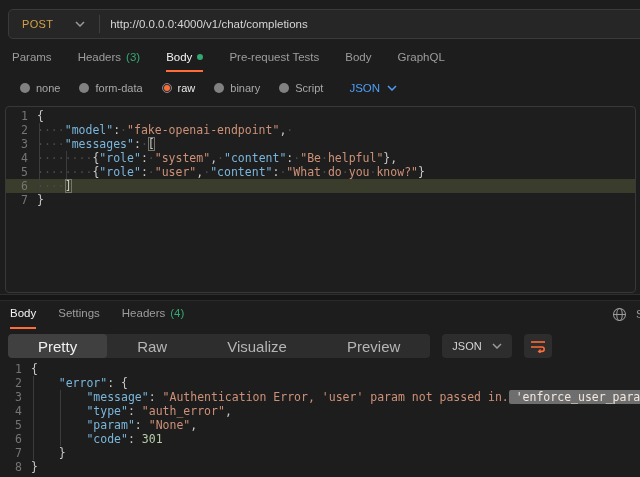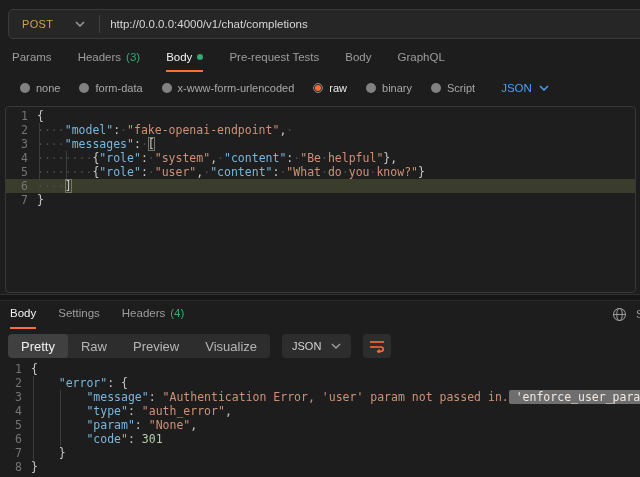--- a/index.html
+++ b/index.html
@@ -84,22 +84,22 @@
   
   .resp-tabs-row { position:relative; display:flex; align-items:stretch; gap:22px; padding-left:10px; height:28px; overflow:hidden; }
   .resp-tabs-row .tab { font-size:11.5px; }
   .globe-btn { position:absolute; right:13px; top:6px; cursor:pointer; }
   .globe-btn svg { display:block; }
   .status-partial { position:absolute; left:636px; top:7px; color:#9a9a9a; font-size:11.5px; }
   
   .resp-toolbar { display:flex; align-items:center; gap:8px; margin-top:5px; padding-left:8px; height:24px; }
   .seg-control { display:flex; background:#2d2d2d; border-radius:4px; overflow:hidden; height:24px; }
   .seg {
-    padding:0 13px; display:flex; align-items:center;
-    font-size:13px; color:#b5b5b5; cursor:pointer;
+    padding:0 30px; display:flex; align-items:center;
+    font-size:15px; color:#b5b5b5; cursor:pointer;
   }
   .seg.active { background:#404040; color:#f0f0f0; border-radius:4px; }
   .toolbar-select {
     display:flex; align-items:center; gap:10px; background:#2d2d2d; border-radius:4px;
     height:24px; padding:0 10px; font-size:11px; color:#d5d5d5; cursor:pointer; margin-left:4px;
   }
   .wrap-btn {
     width:28px; height:24px; background:#2d2d2d; border-radius:4px;
     display:flex; align-items:center; justify-content:center; cursor:pointer; margin-left:4px;
   }
@@ -142,24 +142,20 @@
   </div>
 
 <div class="body-type-row" id="body-types">
     <div class="radio-opt">
       <span class="radio-circle"></span>
       <span>none</span>
     </div>
     <div class="radio-opt">
       <span class="radio-circle"></span>
       <span>form-data</span>
-    </div>
-    <div class="radio-opt">
-      <span class="radio-circle"></span>
-      <span>x-www-form-urlencoded</span>
     </div>
     <div class="radio-opt selected">
       <span class="radio-circle"></span>
       <span>raw</span>
     </div>
     <div class="radio-opt">
       <span class="radio-circle"></span>
       <span>binary</span>
     </div>
     <div class="radio-opt">
@@ -206,22 +202,22 @@
     <div class="tab">
       <span>Headers</span>
       <span class="count">(4)</span>
     </div>
   </div>
 
 <div class="resp-toolbar">
   <div class="seg-control" id="view-segs">
       <div class="seg active">Pretty</div>
       <div class="seg">Raw</div>
+      <div class="seg">Visualize</div>
       <div class="seg">Preview</div>
-      <div class="seg">Visualize</div>
     </div>
   <div class="toolbar-select">
     <span>JSON</span>
     <svg class="chev" viewBox="0 0 10 6">
         <polyline points="1,1 5,5 9,1"></polyline>
       </svg>
   </div>
   <div class="wrap-btn">
     <svg width="16" height="14" viewBox="0 0 16 14" fill="none" stroke="#ff6c37" stroke-width="1.6">
       <line x1="1" y1="3" x2="15" y2="3"></line>

